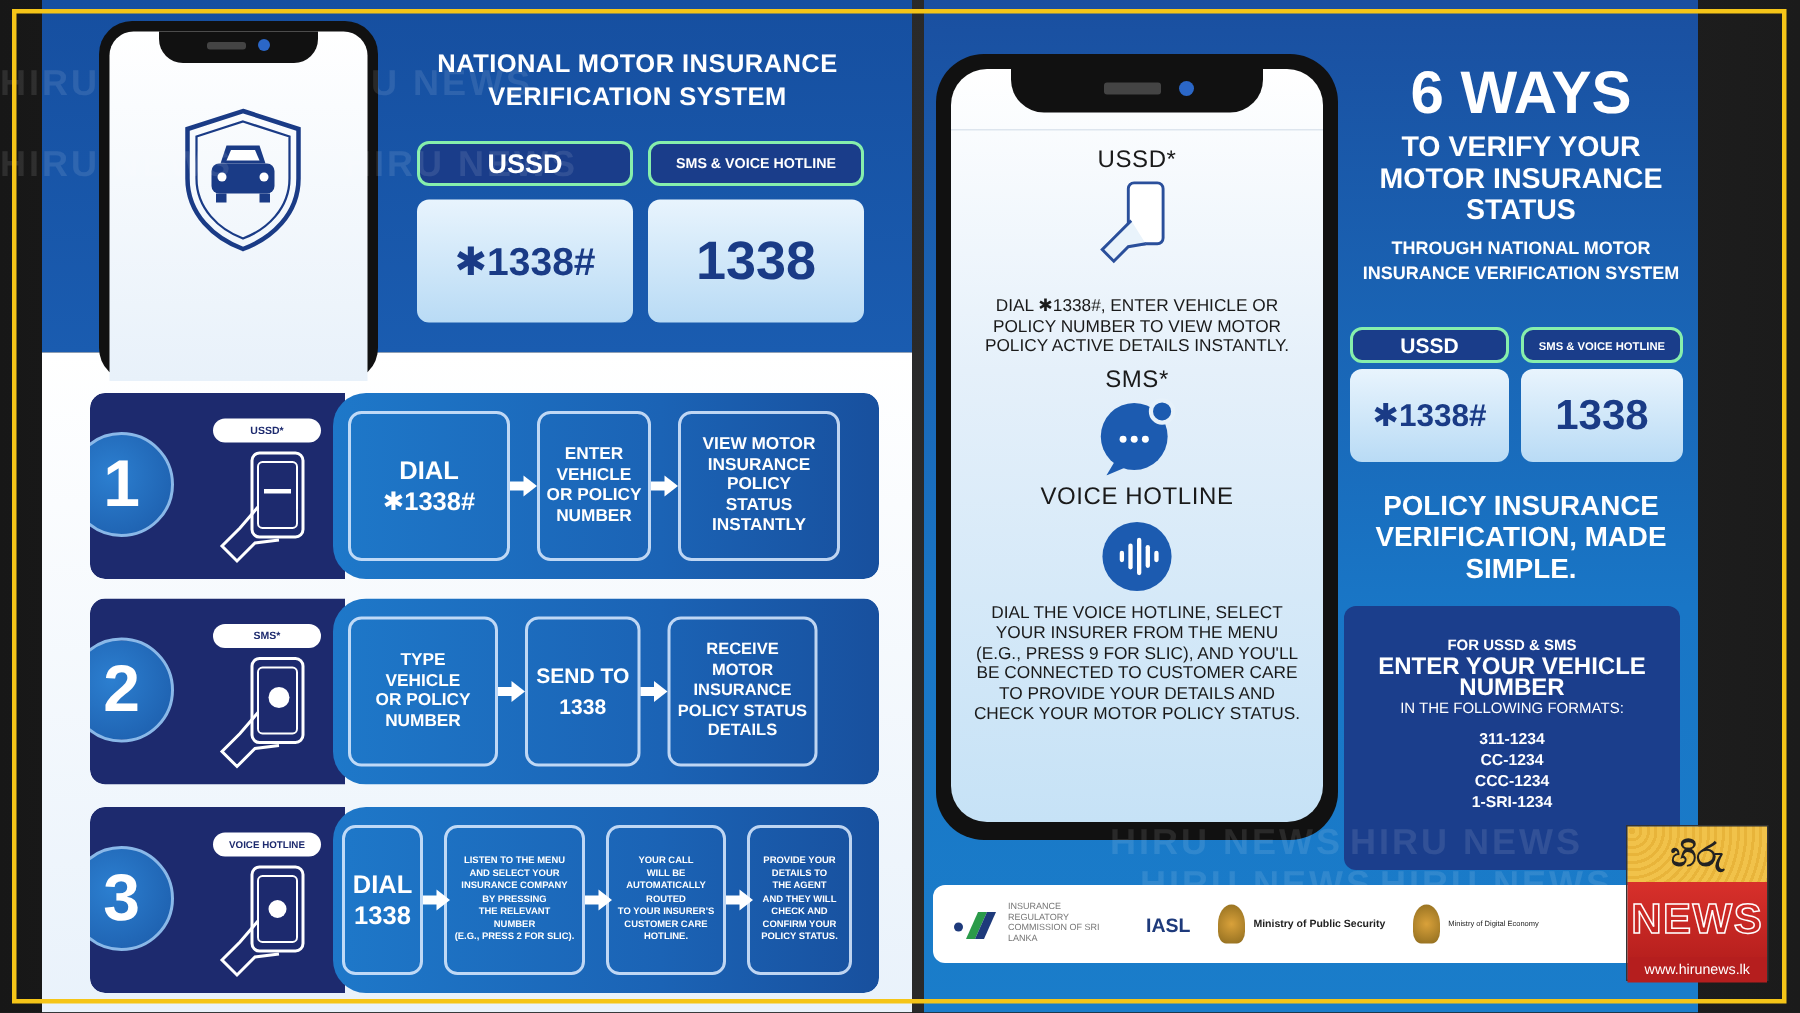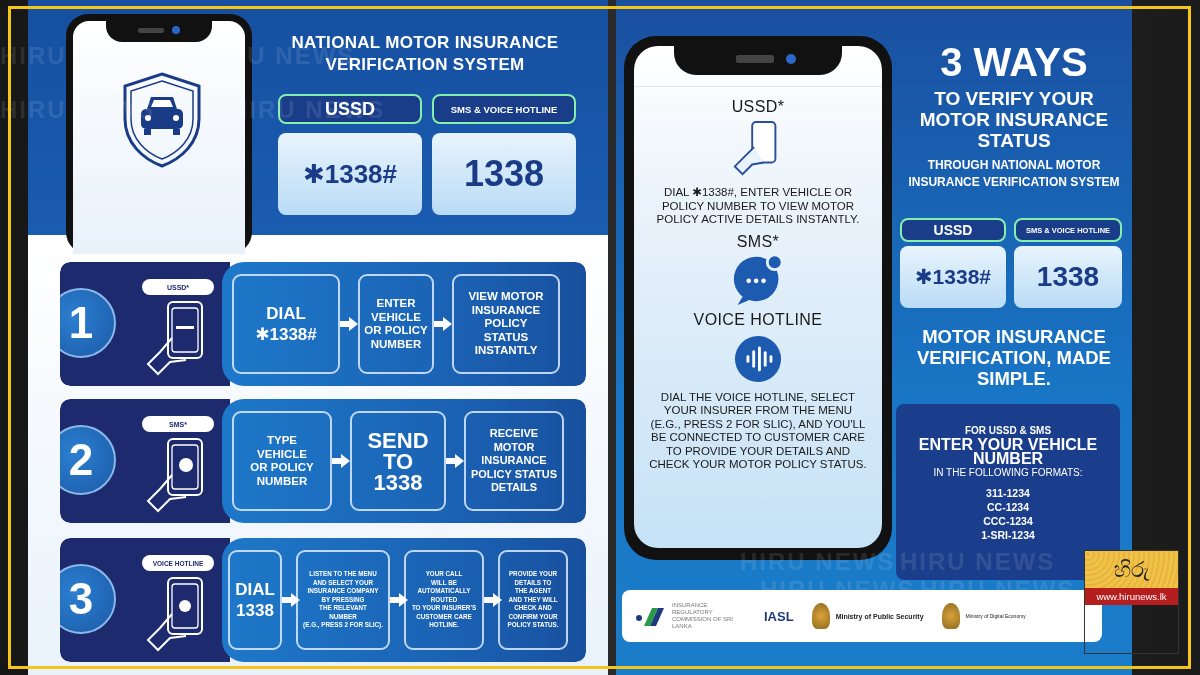--- a/index.html
+++ b/index.html
@@ -44,21 +44,21 @@
   .phone2 .notch .spk{left:62px;top:10px;width:38px;height:8px}
   .phone2 .notch .cam{left:112px;top:9px;width:10px;height:10px}
   .sec-h{font-size:16px;font-weight:400;letter-spacing:.4px;color:#1a1a1a}
   .sec-p{font-size:11.5px;line-height:13.5px;font-weight:400;color:#1a1a1a;padding:0 14px}
 
   .r-title{position:absolute;left:280px;width:236px;text-align:center;font-weight:700;color:#fff}
   .note{position:absolute;left:280px;top:404px;width:224px;height:176px;background:#1b3e8c;border-radius:8px;text-align:center;padding-top:16px}
   .logos{position:absolute;left:6px;top:590px;width:480px;height:52px;background:#fff;border-radius:8px;display:flex;align-items:center;padding:0 14px;gap:18px;color:#333}
 
   .hiru{position:absolute;left:1084px;top:550px;width:95px;height:104px;z-index:22;border:1px solid #333}
-  .hiru .top{height:37px;background:repeating-radial-gradient(circle at 3px 3px,#e8b43a 0 2px,#f1c24a 2px 5px);display:flex;align-items:center;justify-content:center;color:#222;font-weight:400;font-size:22px}
+  .hiru .top{height:37px;background:repeating-radial-gradient(circle at 3px 3px,#e8b43a 0 2px,#f1c24a 2px 5px);display:flex;align-items:center;justify-content:center;color:#222;font-weight:700;font-size:22px}
   .hiru .mid{height:50px;background:linear-gradient(180deg,#d8302b,#b8201e);display:flex;align-items:center;justify-content:center;color:#fff;font-weight:700;font-size:28px;letter-spacing:1px;-webkit-text-stroke:1px #fff;color:transparent}
   .hiru .bot{height:17px;background:#b51e1e;color:#fff;font-size:9.5px;display:flex;align-items:center;justify-content:center}
 </style>
 </head>
 <body>
 
 <div class="bg-dark"></div>
 
 <div class="left">
   <div class="left-top"></div>
@@ -132,21 +132,21 @@
         <circle cx="44" cy="30" r="7" fill="#fff"></circle>
         <path d="M30 40 L18 54 L6 66 L16 76 L28 64 L44 62" fill="none" stroke="#fff" stroke-width="2"></path>
       </svg>
     </div>
     <div class="rights">
       <div class="box" style="width:100px;font-size:11.5px;line-height:13.5px;white-space:pre-line">TYPE
 VEHICLE
 OR POLICY
 NUMBER</div>
       <div class="arrow"></div>
-      <div class="box" style="width:96px;font-size:22px;line-height:21px;white-space:pre-line">SEND TO
+      <div class="box" style="width:77px;font-size:14px;line-height:21px;white-space:pre-line">SEND TO
 1338</div>
       <div class="arrow"></div>
       <div class="box" style="width:100px;font-size:11px;line-height:13.5px;white-space:pre-line">RECEIVE
 MOTOR
 INSURANCE
 POLICY STATUS
 DETAILS</div>
     </div>
   </div>
 
@@ -198,53 +198,53 @@
       <div class="notch">
           <div class="spk"></div>
           <div class="cam"></div>
         </div>
       <div style="height:1px;background:#dde5ee;position:absolute;left:0;right:0;top:40px"></div>
       <div class="sec-h" style="margin-top:52px">USSD*</div>
       <svg viewBox="0 0 60 60" width="58" height="58" style="display:block;margin:4px auto 0">
         <rect x="24" y="2" width="24" height="42" rx="4" fill="#fff" stroke="#2a4f9b" stroke-width="2"></rect>
         <path d="M26 28 L14 40 L6 48 L14 56 L24 46 L36 44" fill="#e9f3fb" stroke="#2a4f9b" stroke-width="2"></path>
       </svg>
-      <div class="sec-p" style="margin-top:8px">DIAL ✱1338#, ENTER VEHICLE OR POLICY NUMBER TO VIEW MOTOR POLICY ACTIVE DETAILS INSTANTLY.</div>
+      <div class="sec-p" style="margin-top:20px">DIAL ✱1338#, ENTER VEHICLE OR POLICY NUMBER TO VIEW MOTOR POLICY ACTIVE DETAILS INSTANTLY.</div>
       <div class="sec-h" style="margin-top:6px">SMS*</div>
       <svg viewBox="0 0 60 56" width="56" height="52" style="display:block;margin:2px auto 0">
         <circle cx="28" cy="28" r="24" fill="#1c5bb0"></circle>
         <path d="M14 46 L8 56 L22 50 Z" fill="#1c5bb0"></path>
         <circle cx="48" cy="10" r="8" fill="#1c5bb0" stroke="#e6f1fa" stroke-width="3"></circle>
         <circle cx="20" cy="30" r="2.5" fill="#fff"></circle>
           <circle cx="28" cy="30" r="2.5" fill="#fff"></circle>
           <circle cx="36" cy="30" r="2.5" fill="#fff"></circle>
       </svg>
       <div class="sec-h" style="margin-top:6px">VOICE HOTLINE</div>
       <svg viewBox="0 0 50 50" width="48" height="48" style="display:block;margin:6px auto 0">
         <circle cx="25" cy="25" r="24" fill="#1c5bb0"></circle>
         <rect x="13" y="21" width="3" height="8" rx="1.5" fill="#fff"></rect>
         <rect x="19" y="16" width="3" height="18" rx="1.5" fill="#fff"></rect>
         <rect x="25" y="12" width="3" height="26" rx="1.5" fill="#fff"></rect>
         <rect x="31" y="17" width="3" height="16" rx="1.5" fill="#fff"></rect>
         <rect x="37" y="21" width="3" height="8" rx="1.5" fill="#fff"></rect>
       </svg>
-      <div class="sec-p" style="margin-top:8px">DIAL THE VOICE HOTLINE, SELECT YOUR INSURER FROM THE MENU (E.G., PRESS 2 FOR SLIC), AND YOU'LL BE CONNECTED TO CUSTOMER CARE TO PROVIDE YOUR DETAILS AND CHECK YOUR MOTOR POLICY STATUS.</div>
-    </div>
-  </div>
-
-  <div class="r-title" style="top:40px;font-size:40px;line-height:44px">3 WAYS</div>
+      <div class="sec-p" style="margin-top:8px">DIAL THE VOICE HOTLINE, SELECT YOUR INSURER FROM THE MENU (E.G., PRESS 9 FOR SLIC), AND YOU'LL BE CONNECTED TO CUSTOMER CARE TO PROVIDE YOUR DETAILS AND CHECK YOUR MOTOR POLICY STATUS.</div>
+    </div>
+  </div>
+
+  <div class="r-title" style="top:40px;font-size:40px;line-height:44px">6 WAYS</div>
   <div class="r-title" style="top:88px;font-size:19px;line-height:21px;padding:0 18px">TO VERIFY YOUR MOTOR INSURANCE STATUS</div>
   <div class="r-title" style="top:157px;font-size:12px;line-height:17px;font-weight:700;padding:0 8px">THROUGH NATIONAL MOTOR INSURANCE VERIFICATION SYSTEM</div>
 
   <div class="pill" style="left:284px;top:218px;width:106px;height:24px;font-size:14px">USSD</div>
   <div class="pill" style="left:398px;top:218px;width:108px;height:24px;font-size:7.5px">SMS &amp; VOICE HOTLINE</div>
   <div class="code-box" style="left:284px;top:246px;width:106px;height:62px;font-size:21px">✱1338#</div>
   <div class="code-box" style="left:398px;top:246px;width:108px;height:62px;font-size:28px">1338</div>
 
-  <div class="r-title" style="top:326px;font-size:18.5px;line-height:21px;padding:0 16px">MOTOR INSURANCE VERIFICATION, MADE SIMPLE.</div>
+  <div class="r-title" style="top:326px;font-size:18.5px;line-height:21px;padding:0 16px">POLICY INSURANCE VERIFICATION, MADE SIMPLE.</div>
 
   <div class="note">
     <div style="font-weight:700;font-size:10px;line-height:14px;margin-top:4px">FOR USSD &amp; SMS</div>
     <div style="font-weight:700;font-size:16px;line-height:14px">ENTER YOUR VEHICLE NUMBER</div>
     <div style="font-weight:400;font-size:10px;line-height:14px">IN THE FOLLOWING FORMATS:</div>
     <div style="margin-top:6px;font-weight:700;font-size:10.5px;line-height:14px">
       <div>311-1234</div>
       <div>CC-1234</div>
       <div>CCC-1234</div>
       <div>1-SRI-1234</div>
@@ -278,14 +278,15 @@
 <div class="wm" style="left:230px;top:96px">HIRU NEWS</div>
 <div class="wm" style="left:740px;top:548px">HIRU NEWS</div>
 <div class="wm" style="left:900px;top:548px">HIRU NEWS</div>
 <div class="wm" style="left:760px;top:576px">HIRU NEWS</div>
 <div class="wm" style="left:920px;top:576px">HIRU NEWS</div>
 
 <div class="frame"></div>
 
 <div class="hiru">
   <div class="top">හිරු</div>
+  <div class="mid">NEWS</div>
   <div class="bot">www.hirunews.lk</div>
 </div>
 
 </body></html>

